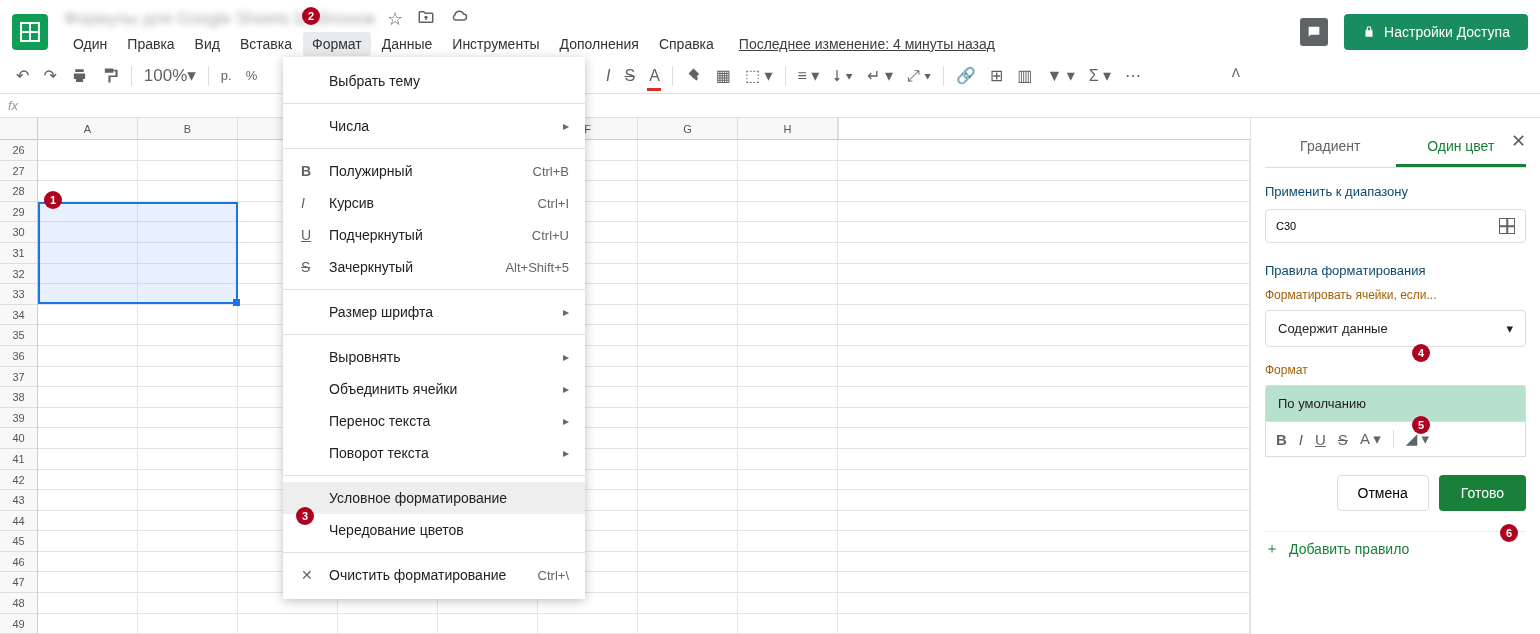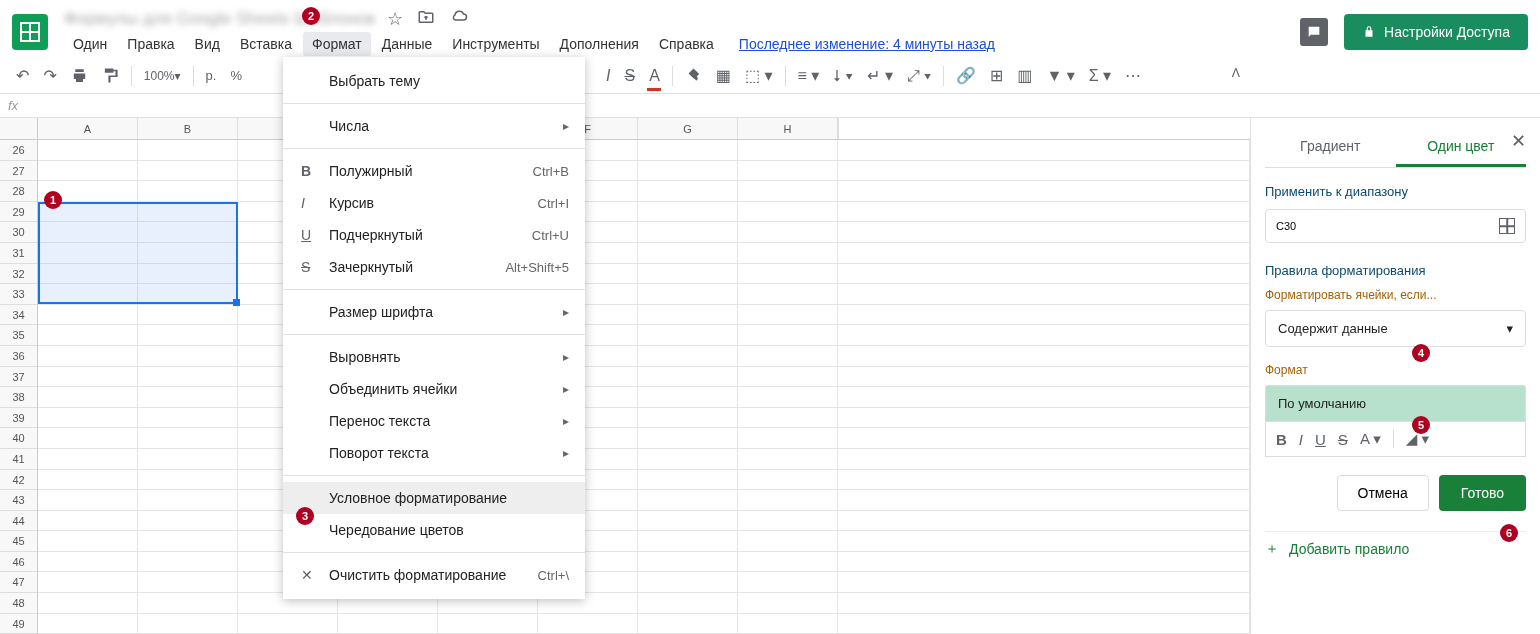--- a/index.html
+++ b/index.html
@@ -14,30 +14,30 @@
   
   .title-area { flex: 1; }
   .doc-title-row { display: flex; align-items: center; gap: 12px; margin-bottom: 2px; }
   .doc-title { font-size: 17px; color: #aaa; filter: blur(3px); -webkit-filter: blur(3px); user-select: none; }
   .title-icons { display: flex; gap: 14px; color: #5f6368; font-size: 18px; }
   .title-icons span { cursor: pointer; }
   
   .menubar { display: flex; align-items: center; gap: 2px; font-size: 14px; color: #333; }
   .menubar span { padding: 4px 9px; cursor: pointer; border-radius: 3px; }
   .menubar span.active { background: #e8eaed; }
-  .last-edit { color: #1d4ed8; text-decoration: underline; margin-left: 14px; font-size: 14px; }
+  .last-edit { color: #404040; text-decoration: underline; margin-left: 14px; font-size: 14px; }
   
   .right-header { display: flex; align-items: center; gap: 16px; }
   .comment-icon { width: 28px; height: 28px; background: #5f6368; border-radius: 3px; display: flex; align-items: center; justify-content: center; color: #fff; font-size: 14px; }
   .share-btn { background: #1a8d5f; color: #fff; padding: 10px 18px; border-radius: 4px; font-size: 14px; font-weight: 500; display: flex; align-items: center; gap: 8px; cursor: pointer; }
   
   .toolbar { display: flex; align-items: center; padding: 4px 10px; height: 36px; border-bottom: 1px solid #e0e0e0; gap: 2px; color: #5f6368; position: relative; }
   .tb-item { padding: 4px 6px; display: flex; align-items: center; cursor: pointer; font-size: 16px; }
   .tb-sep { width: 1px; height: 20px; background: #ddd; margin: 0 4px; }
-  .zoom { font-size: 12px; padding: 0 6px; }
+  .zoom { font-size: 17px; padding: 0 6px; }
   .font-size { font-size: 13px; }
   
   .fx-row { display: flex; align-items: center; height: 24px; border-bottom: 1px solid #e0e0e0; padding-left: 8px; color: #999; font-style: italic; font-size: 13px; }
   
   .main { display: flex; height: calc(634px - 58px - 36px - 24px); }
   .sheet { flex: 1; position: relative; overflow: hidden; }
   
   .col-headers { display: flex; height: 22px; border-bottom: 1px solid #ccc; }
   .row-header-corner { width: 38px; background: #f8f8f8; border-right: 1px solid #ccc; }
   .col-h { background: #f8f8f8; border-right: 1px solid #ddd; text-align: center; font-size: 11px; color: #555; line-height: 22px; }

